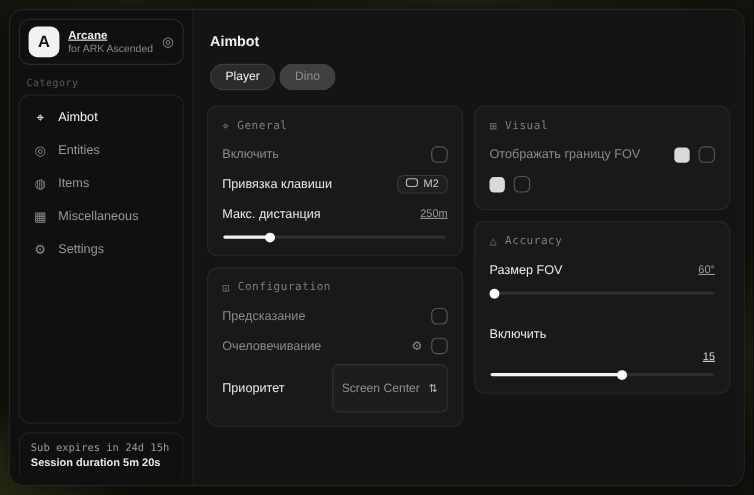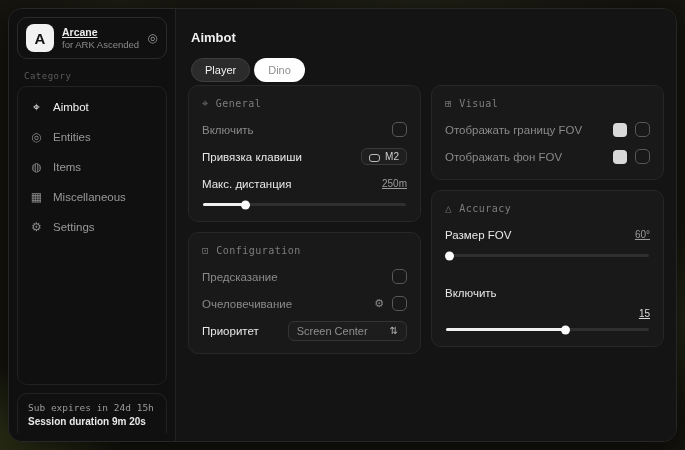--- a/index.html
+++ b/index.html
@@ -39,47 +39,47 @@
   .nav-item .nav-icon { width:13px; font-size:12px; color:#8a8a8a; text-align:center; }
   .nav-item.active { color:#f2f2f2; }
   .nav-item.active .nav-icon { color:#e8e8e8; }
   .footer-box { border:1px solid #222; border-radius:10px 10px 0 0; border-bottom:none;
     padding:8px 10px 6px; margin-top:8px; }
   .footer-line1 { font-family:"DejaVu Sans Mono", monospace; font-size:9.5px; color:#9b9b9b; }
   .footer-line2 { font-size:10px; font-weight:bold; color:#e8e8e8; margin-top:3px; }
   
   .main { flex:1; padding:14px 12px; background:#141414; overflow:hidden; }
   .main-title { font-size:13px; font-weight:bold; color:#f0f0f0; margin:7px 0 13px 3px; }
-  .tabs { display:flex; gap:4px; margin:0 0 3px 3px; }
+  .tabs { display:flex; gap:4px; margin:0 0 14px 3px; }
   .tab { padding:5px 13px; border-radius:15px; font-size:11px; cursor:pointer;
-    background:#ffffff; color:#8f8f8f; border:1px solid transparent; }
+    background:#404040; color:#8f8f8f; border:1px solid transparent; }
   .tab.active { background:#2b2b2b; border-color:#3e3e3e; color:#f2f2f2; }
   .cols { display:flex; gap:10px; align-items:flex-start; }
   .col { flex:1; display:flex; flex-direction:column; gap:10px; }
   .card { background:#191919; border:1px solid #272727; border-radius:10px;
     padding:11px 13px 12px; width:100%; }
   .card-title { display:flex; align-items:center; gap:7px;
     font-family:"DejaVu Sans Mono", monospace; font-size:10px; color:#7d7d7d;
     letter-spacing:.5px; margin-bottom:9px; }
   .card-title .title-icon { font-size:11px; color:#6f6f6f; }
   .row { display:flex; justify-content:space-between; align-items:center;
     min-height:21px; margin-top:6px; font-size:11.5px; }
   .lbl-dim { color:#8a8a8a; }
   .lbl-bright { color:#e8e8e8; }
   .right-group { display:flex; align-items:center; gap:8px; }
   .checkbox { width:15px; height:15px; border:1.5px solid #585858; border-radius:5px;
     background:transparent; cursor:pointer; }
   .swatch { width:14px; height:14px; border-radius:4px; cursor:pointer; }
-  .keycap { display:flex; align-items:flex-end; gap:5px; border:1px solid #3a3a3a;
+  .keycap { display:flex; align-items:flex-start; gap:5px; border:1px solid #3a3a3a;
     background:#1f1f1f; border-radius:6px; padding:2px 7px; font-size:10px;
     color:#cfcfcf; cursor:pointer; }
   .mouse-icon { width:11px; height:8px; border:1.2px solid #bdbdbd; border-radius:3px;
     display:inline-block; }
-  .select { display:flex; align-items:center; gap:22px; border:1px solid #343434;
-    background:#1d1d1d; border-radius:6px; padding:3px 8px; font-size:11px;
+  .select { display:flex; align-items:center; gap:8px; border:1px solid #343434;
+    background:#1d1d1d; border-radius:6px; padding:15px 8px; font-size:11px;
     color:#8f8f8f; cursor:pointer; }
   .select .chev { color:#b5b5b5; font-size:10px; }
   .gear-mini { color:#8a8a8a; font-size:11px; }
   .value { color:#9a9a9a; font-size:10px;text-decoration:underline; }
   .value.bright { color:#dcdcdc;margin-top:41px; }
   .slider { position:relative; height:3px; background:#2f2f2f; border-radius:2px;
     margin:9px 1px 3px; cursor:pointer; }
   .slider-fill { position:relative; height:100%; background:#f0f0f0; border-radius:2px; }
   .slider-thumb { position:absolute; right:-4px; top:50%; transform:translateY(-50%);
     width:9px; height:9px; border-radius:50%; background:#fafafa; }
@@ -120,21 +120,21 @@
           <span>Miscellaneous</span>
         </div>
         <div class="nav-item">
           <span class="nav-icon">⚙</span>
           <span>Settings</span>
         </div>
       </div>
 
       <div class="footer-box">
         <div class="footer-line1">Sub expires in 24d 15h</div>
-        <div class="footer-line2">Session duration 9m 20s</div>
+        <div class="footer-line2">Session duration 5m 20s</div>
       </div>
     </div>
 
     <div class="main">
       <div class="main-title">Aimbot</div>
 
       <div class="tabs">
         <div class="tab active">Player</div>
         <div class="tab">Dino</div>
       </div>
@@ -204,21 +204,20 @@
               <span>Visual</span>
             </div>
             <div class="row">
               <span class="lbl-dim">Отображать границу FOV</span>
               <span class="right-group">
                 <span class="swatch" style="background: rgb(217, 217, 217);"></span>
                 <span class="checkbox"></span>
               </span>
             </div>
             <div class="row">
-              <span class="lbl-dim">Отображать фон FOV</span>
               <span class="right-group">
                 <span class="swatch" style="background: rgb(217, 217, 217);"></span>
                 <span class="checkbox"></span>
               </span>
             </div>
           </div>
 
           <div class="card">
             <div class="card-title">
               <span class="title-icon">△</span>

